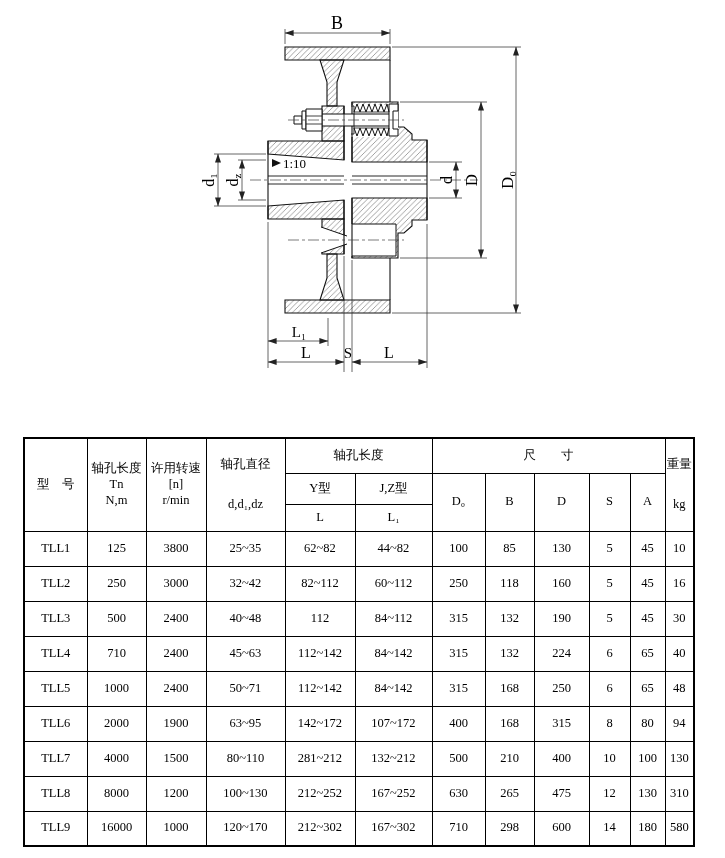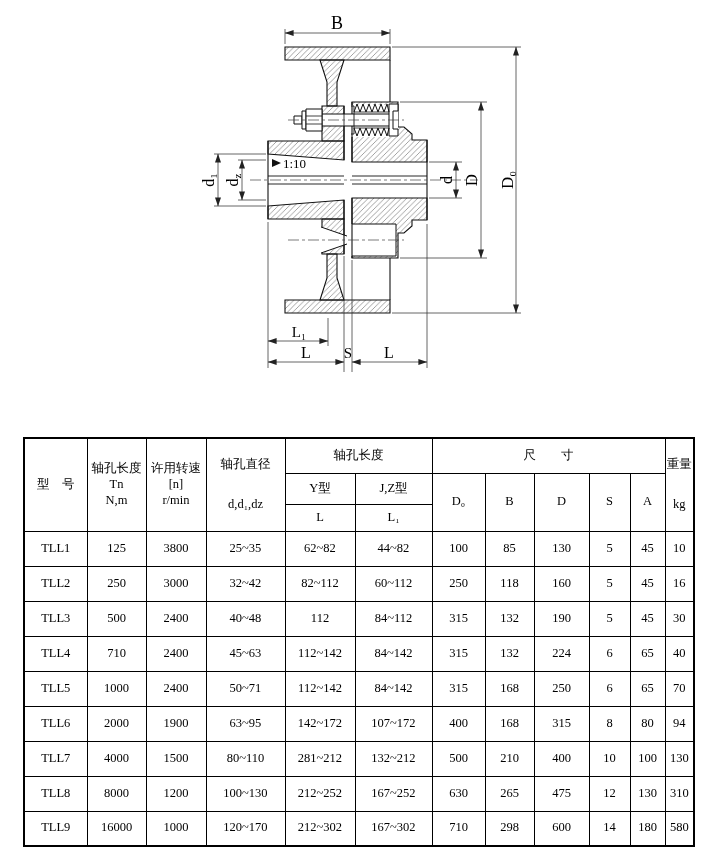--- a/index.html
+++ b/index.html
@@ -261,21 +261,21 @@
           <td>1000</td>
           <td>2400</td>
           <td>50~71</td>
           <td>112~142</td>
           <td>84~142</td>
           <td>315</td>
           <td>168</td>
           <td>250</td>
           <td>6</td>
           <td>65</td>
-          <td>70</td>
+          <td>48</td>
         </tr>
         <tr class="datarow">
           <td>TLL6</td>
           <td>2000</td>
           <td>1900</td>
           <td>63~95</td>
           <td>142~172</td>
           <td>107~172</td>
           <td>400</td>
           <td>168</td>

